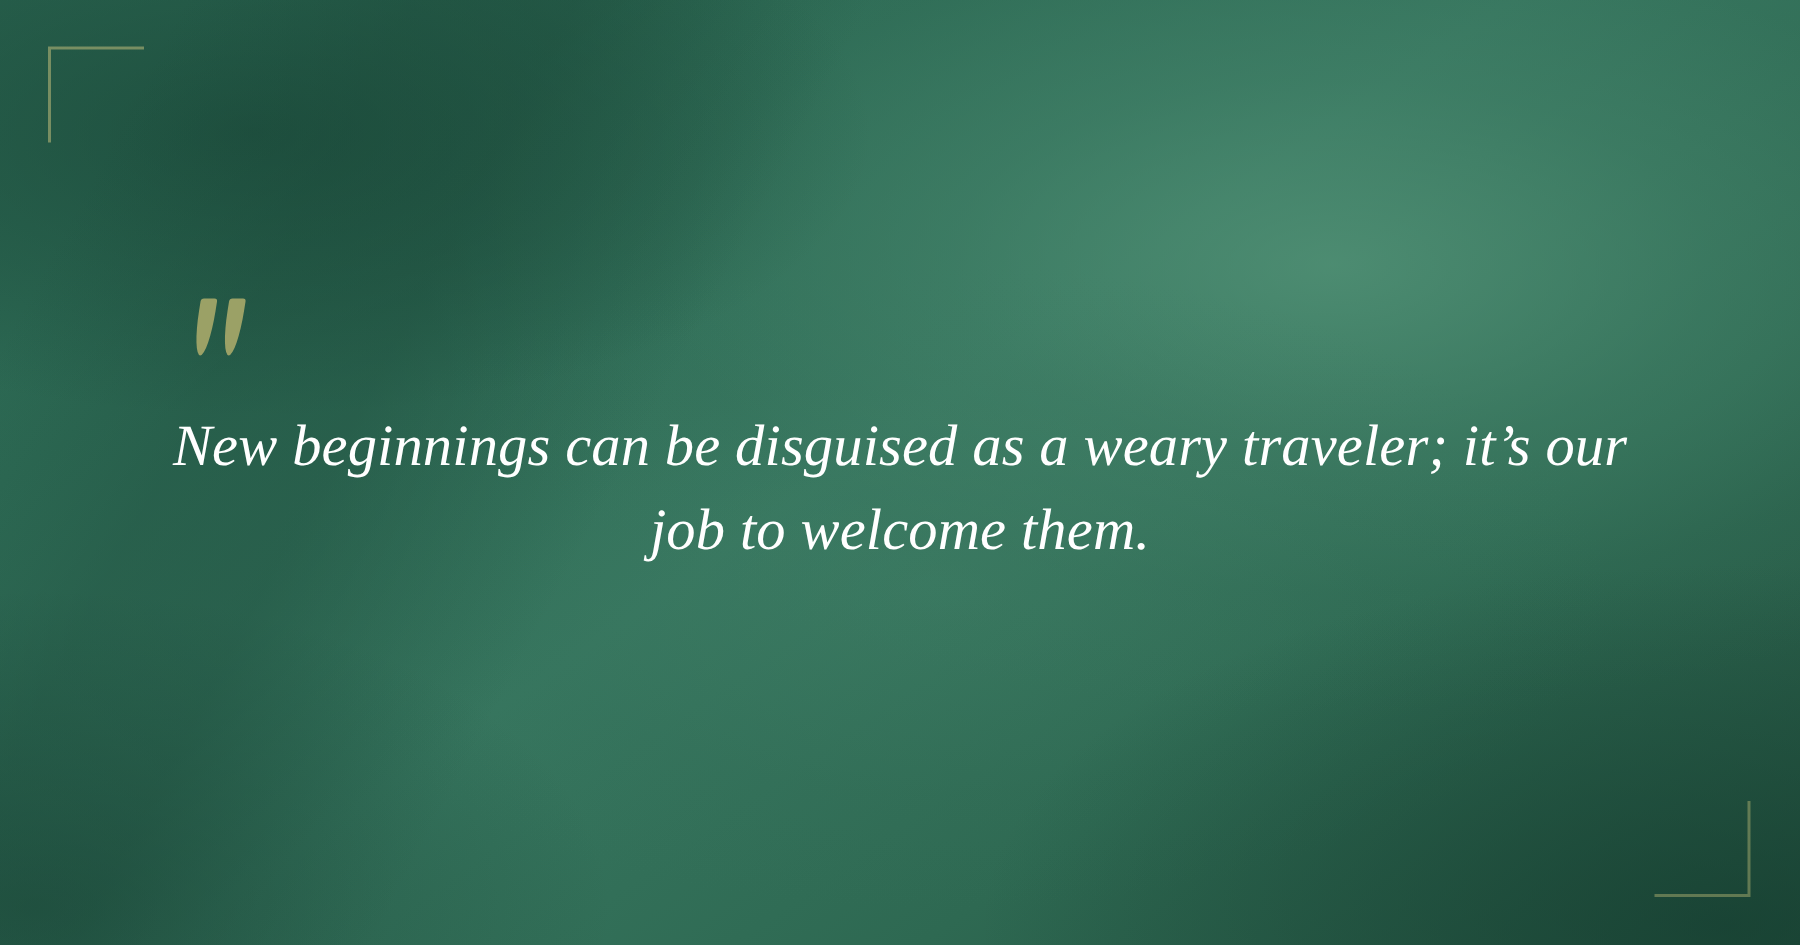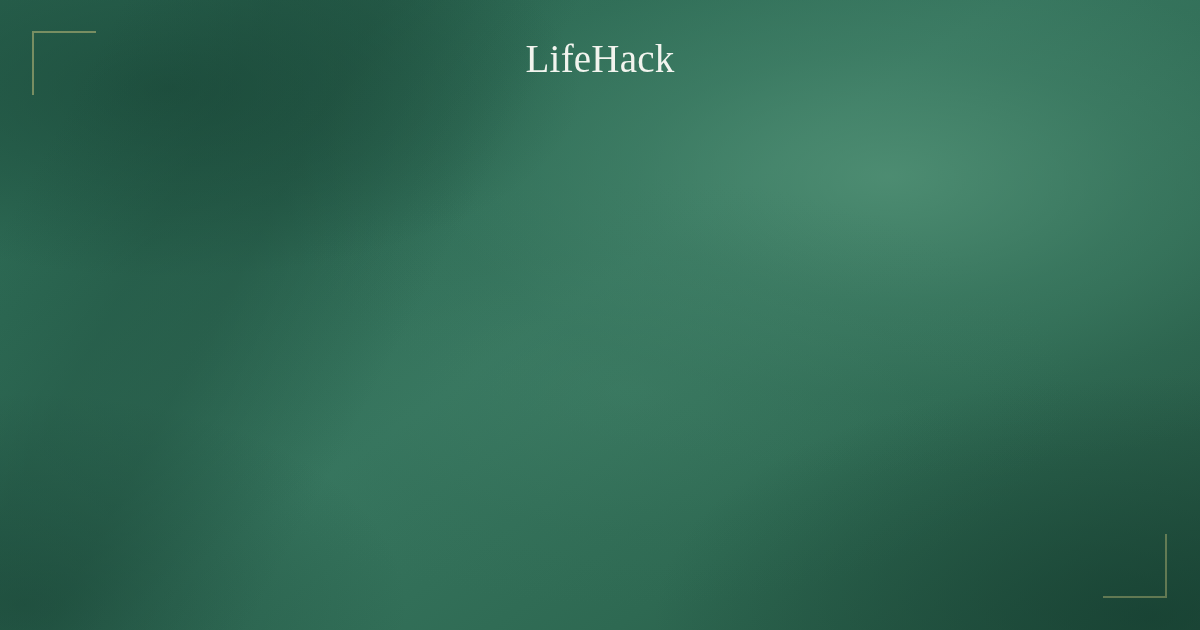--- a/index.html
+++ b/index.html
@@ -157,16 +157,22 @@
   <div class="bg-layer bg-glow"></div>
   <div class="bg-layer bg-glow2"></div>
   <div class="bg-layer bg-shade-tl"></div>
   <div class="bg-layer bg-shade-bl"></div>
   <div class="bg-layer bg-shade-br"></div>
   <div class="bg-layer bg-streak"></div>
 
   <div class="corner corner-tl"></div>
   <div class="corner corner-br"></div>
 
-  <div id="brand">LifeHack</div>
 
+  <div id="quote-block">
+    <div id="quote-mark">
+      <span class="tick t1"></span>
+      <span class="tick t2"></span>
+    </div>
+    <div id="quote-text">New beginnings can be disguised as a weary traveler; it’s our job to welcome them.</div>
+  </div>
 
 </div>
 
 </body></html>

